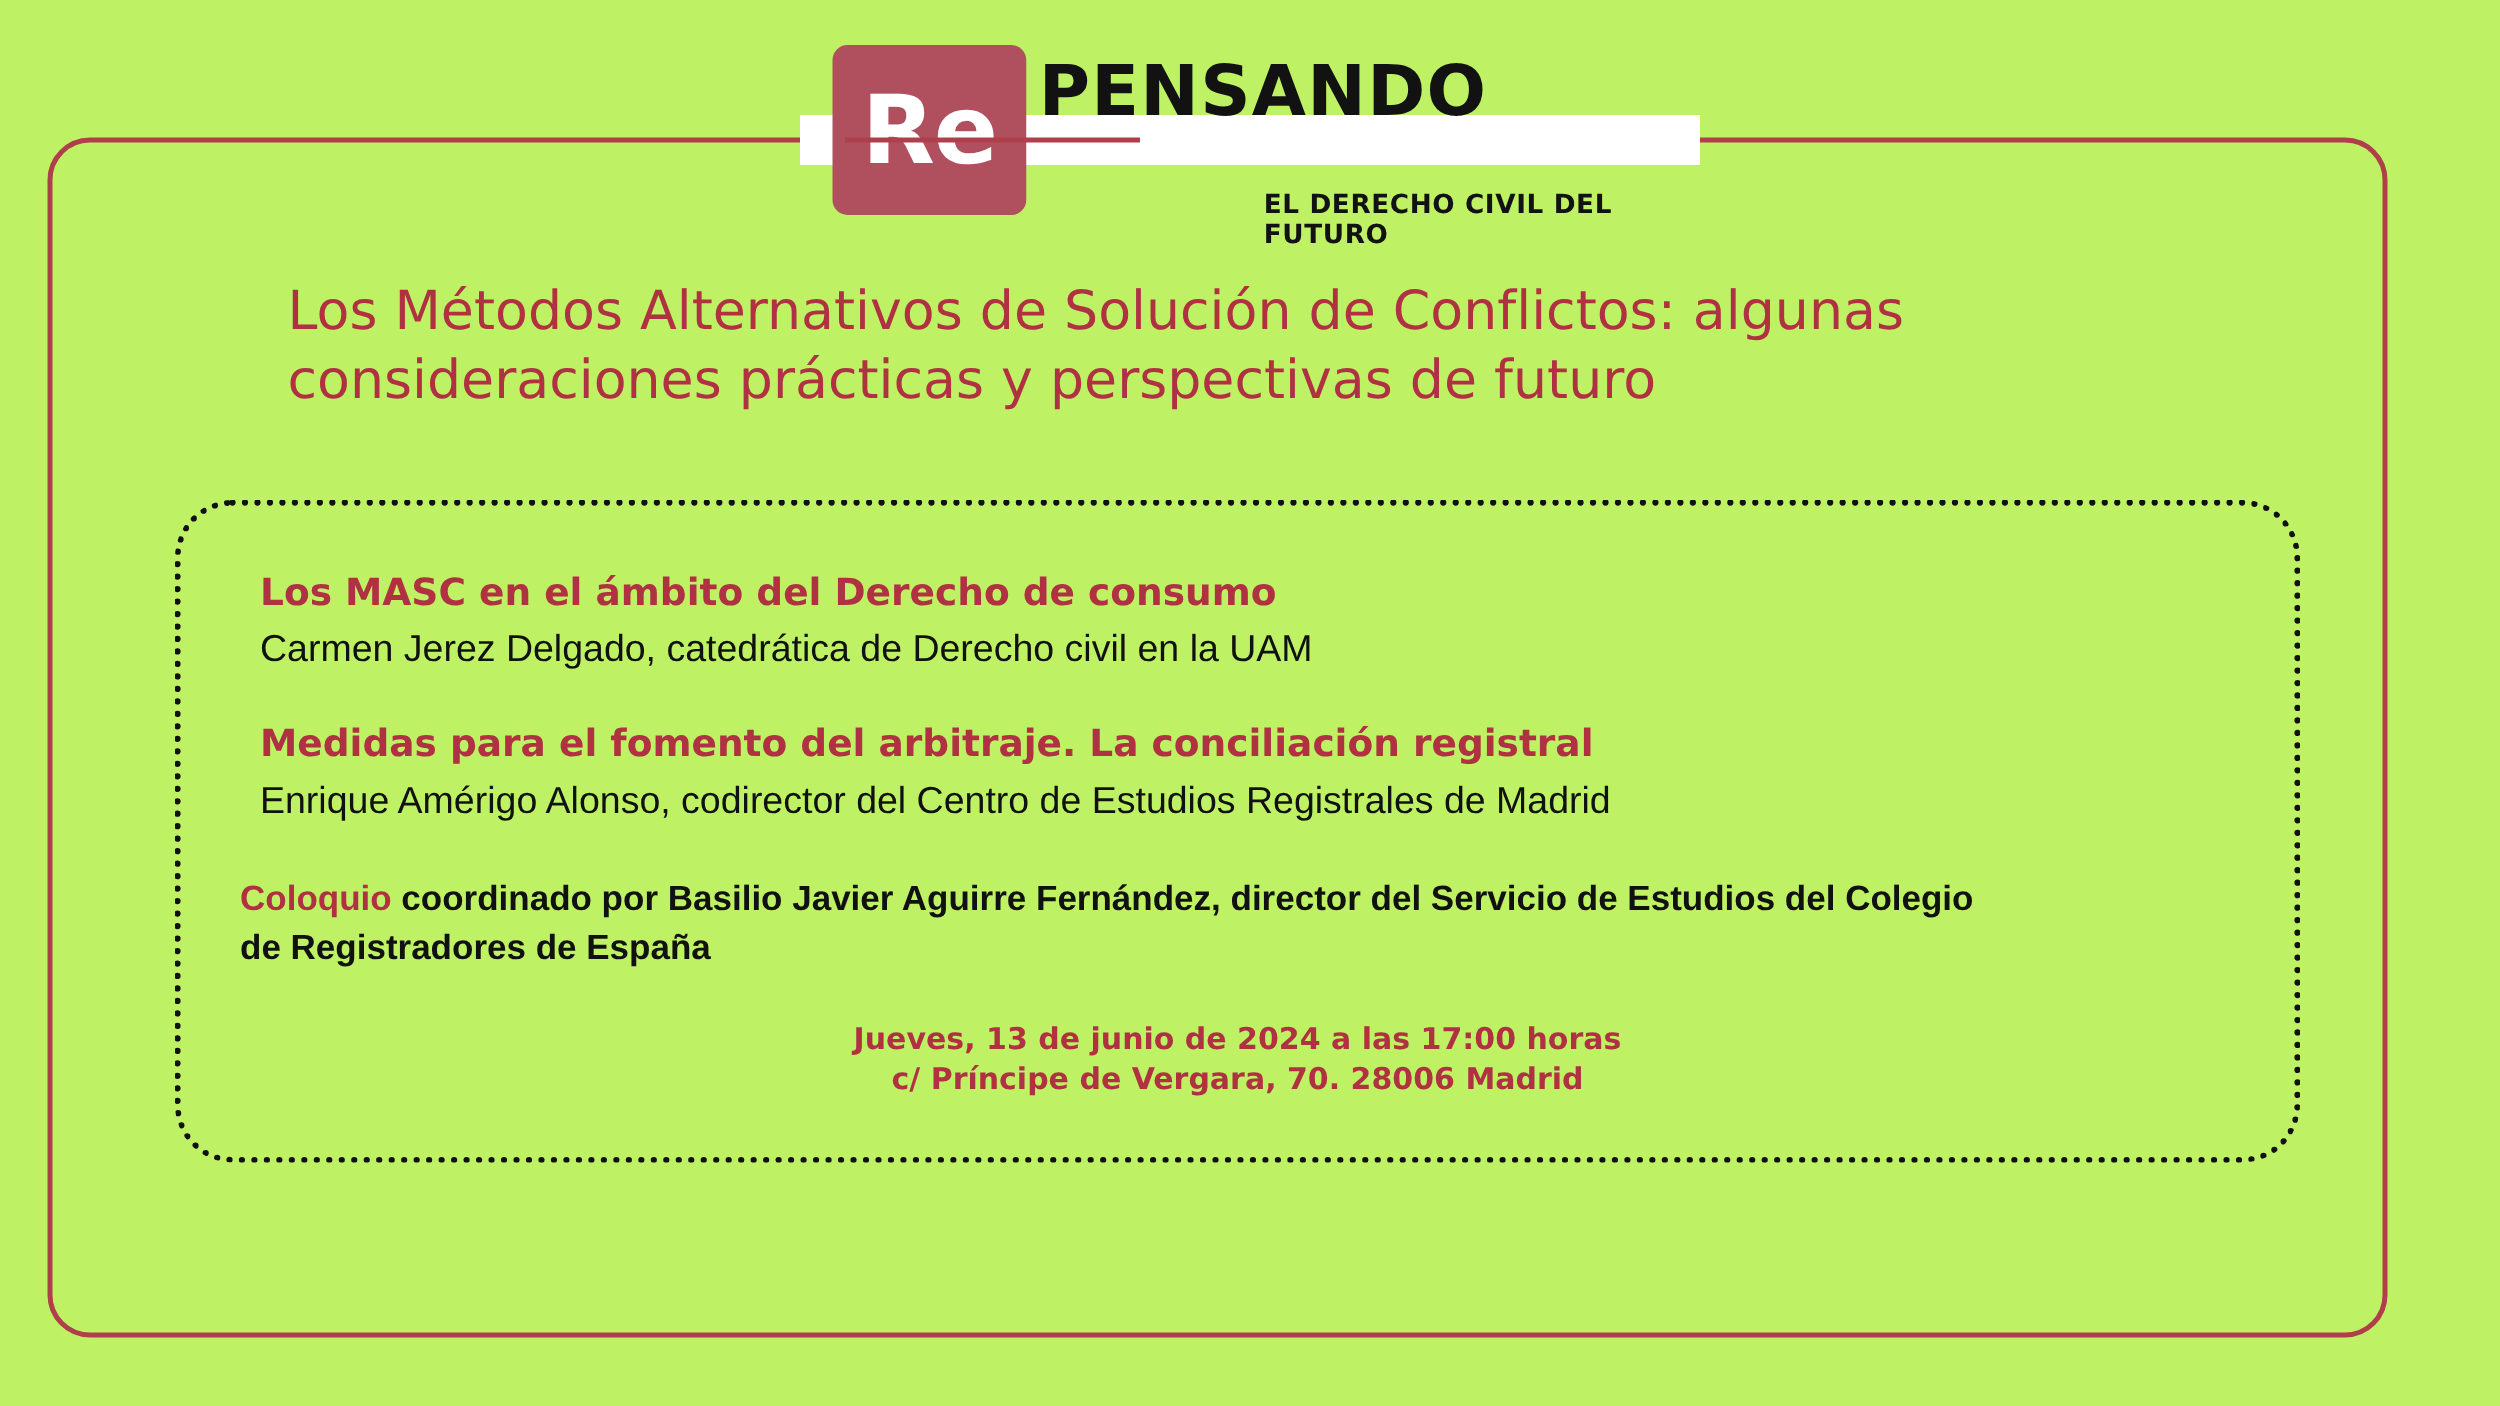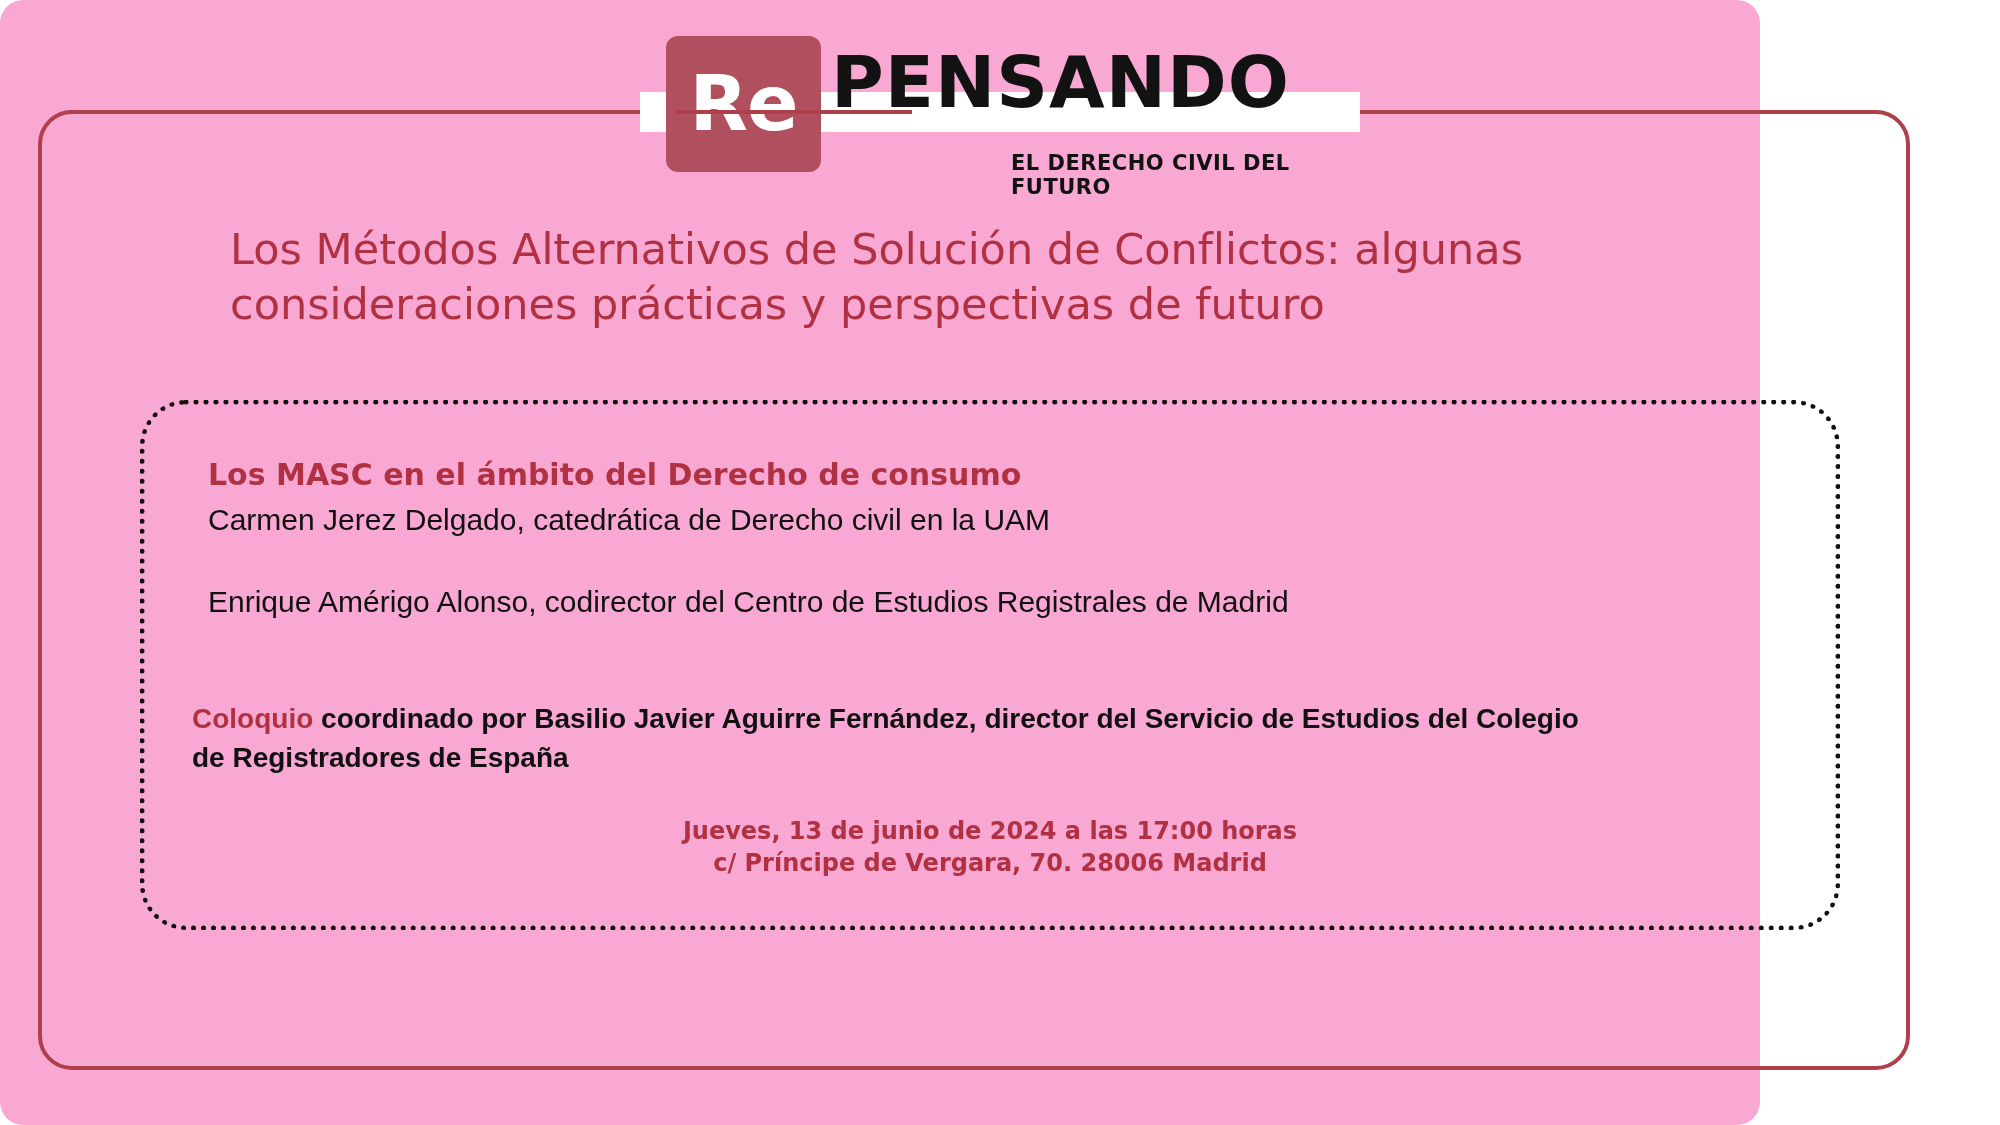--- a/index.html
+++ b/index.html
@@ -9,24 +9,23 @@
   }
   body {
     width: 2000px;
     height: 1125px;
     font-family: "DejaVu Sans", sans-serif;
     overflow: hidden;
   }
 
   .poster {
     position: relative;
-    width: 1760px;
+    width: 2000px;
     height: 1125px;
-    background: #f9a8d4;
-    border-radius: 23px;
+    background: #bef264;
   }
 
   
   .frame {
     position: absolute;
     left: 38px;
     top: 110px;
     width: 1872px;
     height: 960px;
     border: 4px solid #b03f4c;
@@ -70,21 +69,21 @@
     font-size: 76px;
     line-height: 1;
     letter-spacing: -1px;
   }
   .logo-word {
     position: absolute;
     left: 165px;
     top: 28px;
     font-family: "DejaVu Sans", sans-serif;
     font-weight: bold;
-    font-size: 72px;
+    font-size: 56px;
     line-height: 1;
     color: #121212;
     letter-spacing: 1px;
   }
   .logo-sub {
     position: absolute;
     left: 345px;
     top: 133px;
     font-family: "DejaVu Sans", sans-serif;
     font-weight: bold;
@@ -205,20 +204,21 @@
   </div>
 
   <div class="dotted-box"></div>
 
   <div class="sessions">
     <div class="session">
       <div class="session-title">Los MASC en el ámbito del Derecho de consumo</div>
       <div class="session-speaker">Carmen Jerez Delgado, catedrática de Derecho civil en la UAM</div>
     </div>
     <div class="session">
+      <div class="session-title">Medidas para el fomento del arbitraje. La conciliación registral</div>
       <div class="session-speaker">Enrique Amérigo Alonso, codirector del Centro de Estudios Registrales de Madrid</div>
     </div>
   </div>
 
   <div class="colloquium">
     <span class="label">Coloquio</span><span> coordinado por Basilio Javier Aguirre Fernández, director del Servicio de Estudios del Colegio de Registradores de España</span>
   </div>
 
   <div class="when-where">
     <div>Jueves, 13 de junio de 2024 a las 17:00 horas</div>

